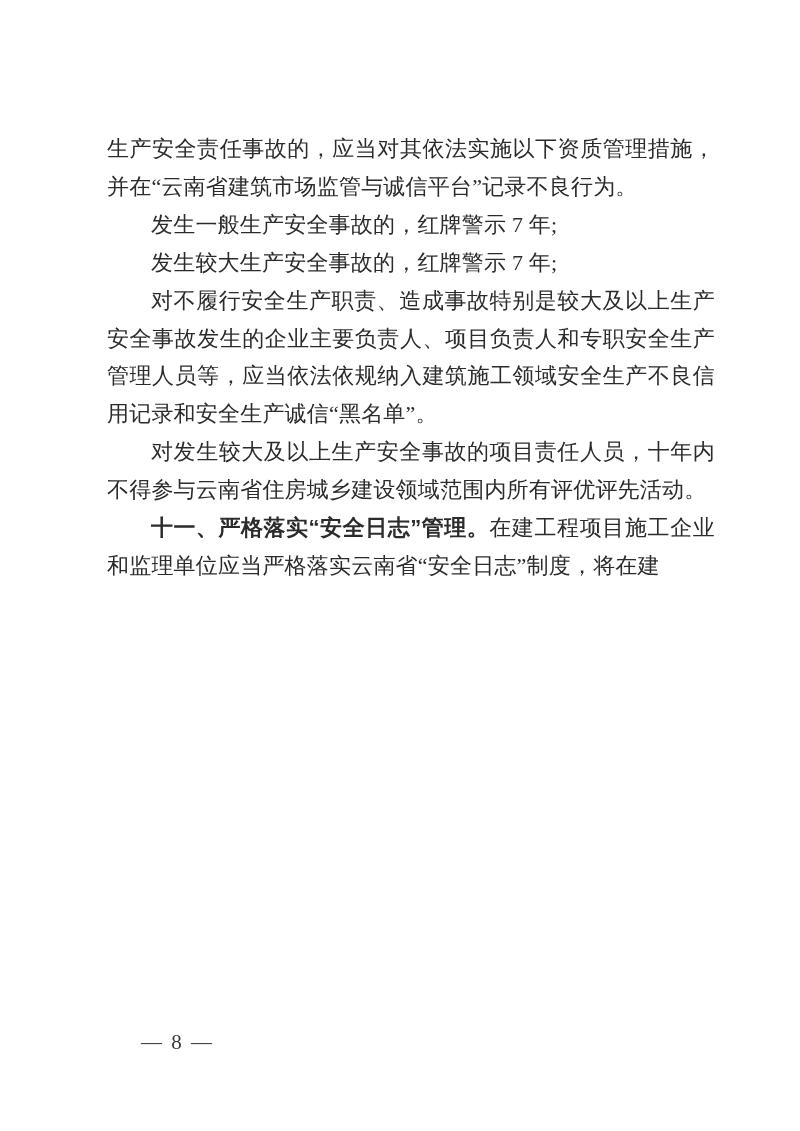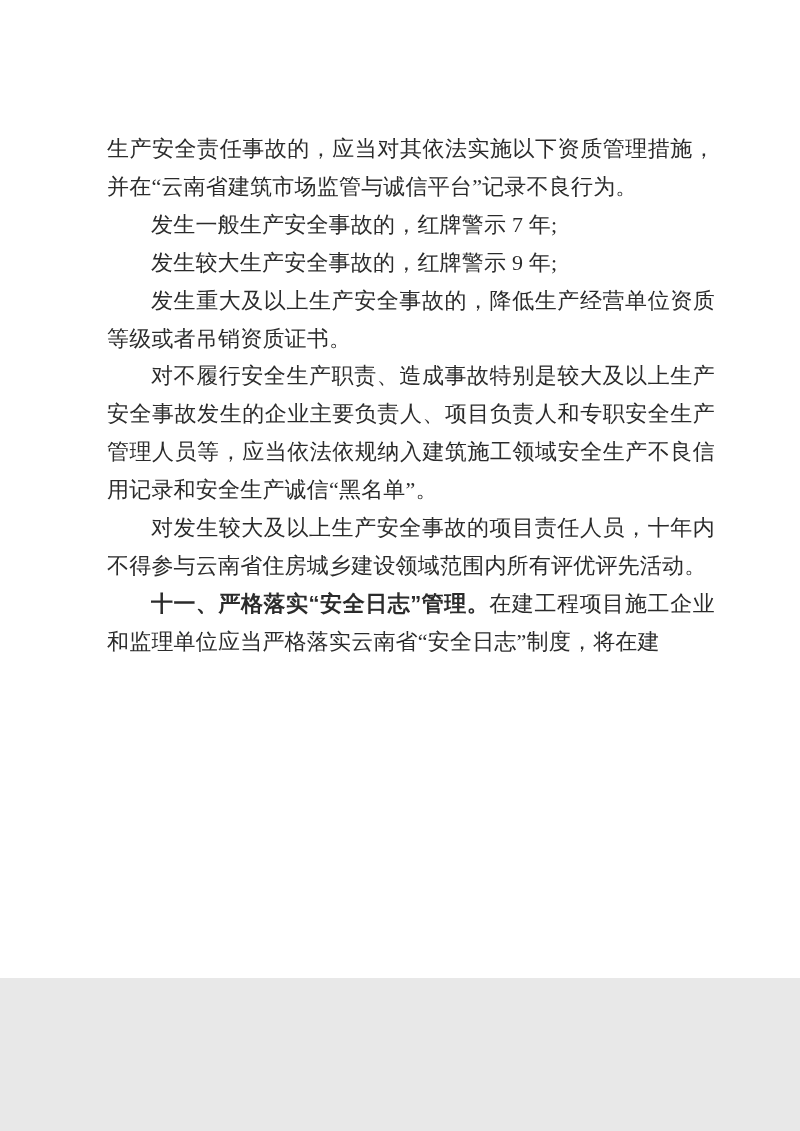--- a/index.html
+++ b/index.html
@@ -4,21 +4,21 @@
 <title>Scanned Document Page</title>
 <style>
   html, body {
     margin: 0;
     padding: 0;
     background: #e8e8e8;
   }
   .page {
     position: relative;
     width: 800px;
-    height: 978px;
+    height: 1131px;
     margin: 0 auto;
     background: #ffffff;
     overflow: hidden;
     color: #2b2b2b;
     font-family: "Liberation Serif", serif;
   }
   .content {
     position: absolute;
     left: 107px;
     top: 130px;
@@ -54,20 +54,19 @@
     white-space: pre;
   }
 </style>
 </head>
 <body>
 
 <div class="page">
   <div class="content">
       <p class="para"><span class="run-regular">生产安全责任事故的，应当对其依法实施以下资质管理措施，并在“云南省建筑市场监管与诚信平台”记录不良行为。</span></p>
       <p class="para indent"><span class="run-regular">发生一般生产安全事故的，红牌警示 7 年;</span></p>
-      <p class="para indent"><span class="run-regular">发生较大生产安全事故的，红牌警示 9 年;</span></p>
-      <p class="para indent"><span class="run-regular">发生重大及以上生产安全事故的，降低生产经营单位资质等级或者吊销资质证书。</span></p>
+      <p class="para indent"><span class="run-regular">发生较大生产安全事故的，红牌警示 7 年;</span></p>
       <p class="para indent"><span class="run-regular">对不履行安全生产职责、造成事故特别是较大及以上生产安全事故发生的企业主要负责人、项目负责人和专职安全生产管理人员等，应当依法依规纳入建筑施工领域安全生产不良信用记录和安全生产诚信“黑名单”。</span></p>
       <p class="para indent"><span class="run-regular">对发生较大及以上生产安全事故的项目责任人员，十年内不得参与云南省住房城乡建设领域范围内所有评优评先活动。</span></p>
       <p class="para indent"><span class="run-bold">十一、严格落实“安全日志”管理。</span><span class="run-regular">在建工程项目施工企业和监理单位应当严格落实云南省“安全日志”制度，将在建</span></p>
     </div>
   <div class="footer-pagenum">— 8 —</div>
 </div>
 
 </body></html>

